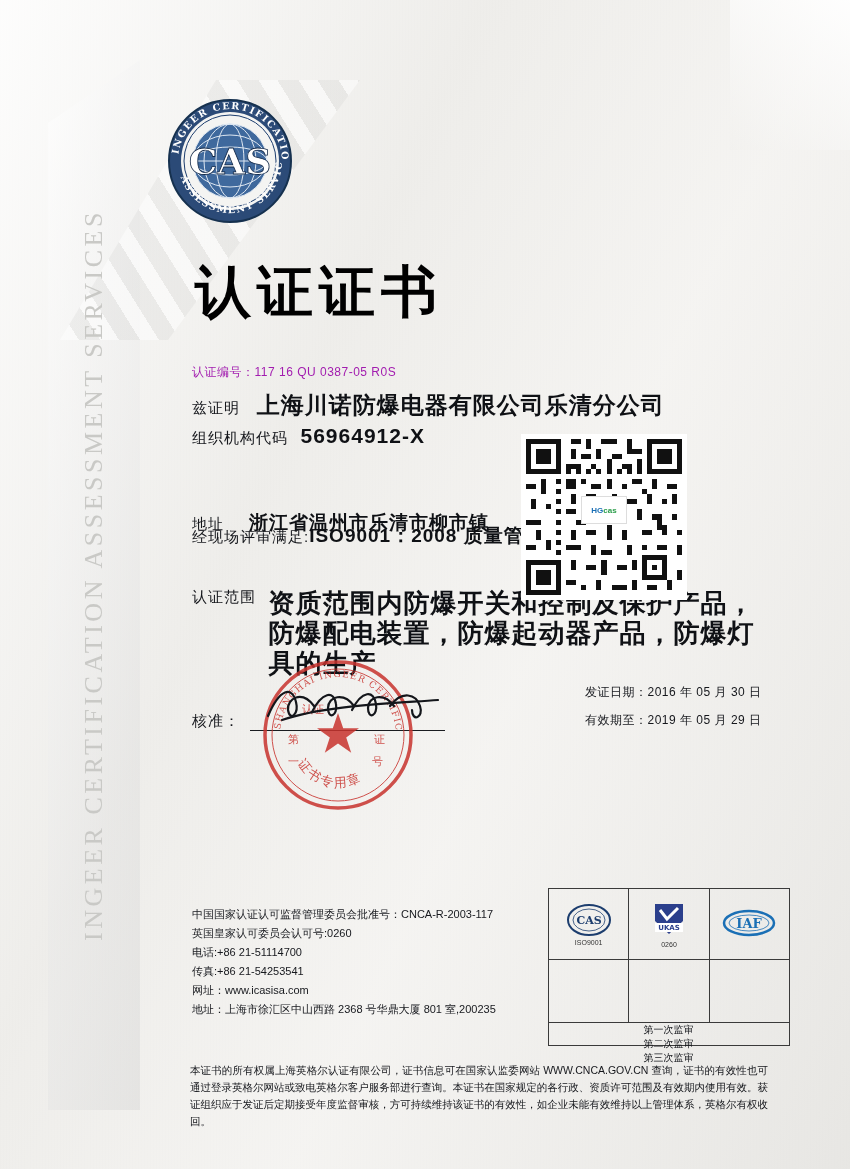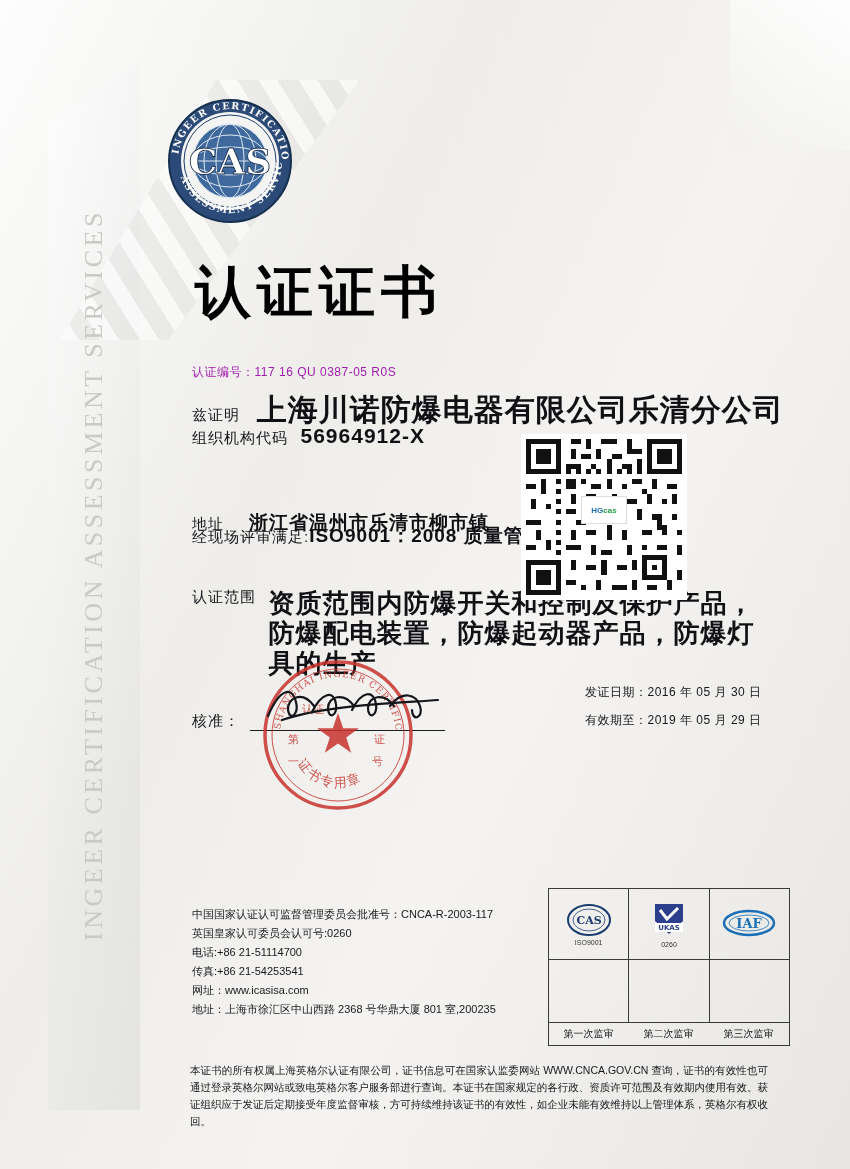--- a/index.html
+++ b/index.html
@@ -92,21 +92,21 @@
     color: #a21caf;
     letter-spacing: .5px;
   }
   .cert-no .val { font-family: "Liberation Sans", sans-serif; }
 
   .row { position: absolute; font-size: 15px; color: #15171c; }
   .label { display: inline-block; letter-spacing: 1px; }
   .value { font-size: 20px; font-weight: bold; letter-spacing: 1px; color: #0f1115; }
 
   .r-certify { left: 192px; top: 390px; }
-  .r-certify .value { font-size: 30px; }
+  .r-certify .value { font-size: 23px; }
   .r-org { left: 192px; top: 424px; }
   .r-org .value { font-size: 21px; font-family: "Liberation Sans", sans-serif; }
   .r-addr { left: 192px; top: 488px; margin-top: 22px; }
   .r-addr .value { font-size: 19px; }
   .r-std { left: 192px; top: 523px; }
   .r-std .value { font-size: 19px; }
   .r-scope { left: 192px; top: 588px; width: 580px; }
   .r-scope .value {
     font-size: 26px;
     line-height: 30px;
@@ -213,21 +213,21 @@
     flex-direction: column;
     align-items: center;
     justify-content: center;
     border-right: 1px solid #3a3a3a;
   }
   .logo-cell:last-child { border-right: none; }
   .logo-cell .cap { font-size: 7px; color: #333; margin-top: 2px; }
   .surv-table .mid-row { height: 62px; display: flex; border-bottom: 1px solid #3a3a3a; }
   .mid-row .cell { flex:1; border-right: 1px solid #3a3a3a; }
   .mid-row .cell:last-child { border-right: none; }
-  .surv-table .cap-row { height: 22px; display: flex; }
+  .surv-table .cap-row { height: 22px; display: flex; flex-direction: column; }
   .cap-row .cell {
     flex: 1;
     display: flex; align-items: center; justify-content: center;
     font-size: 10px; color: #16181d;
     border-right: 1px solid transparent;
   }
 
   .disclaimer {
     position: absolute;
     left: 190px;

